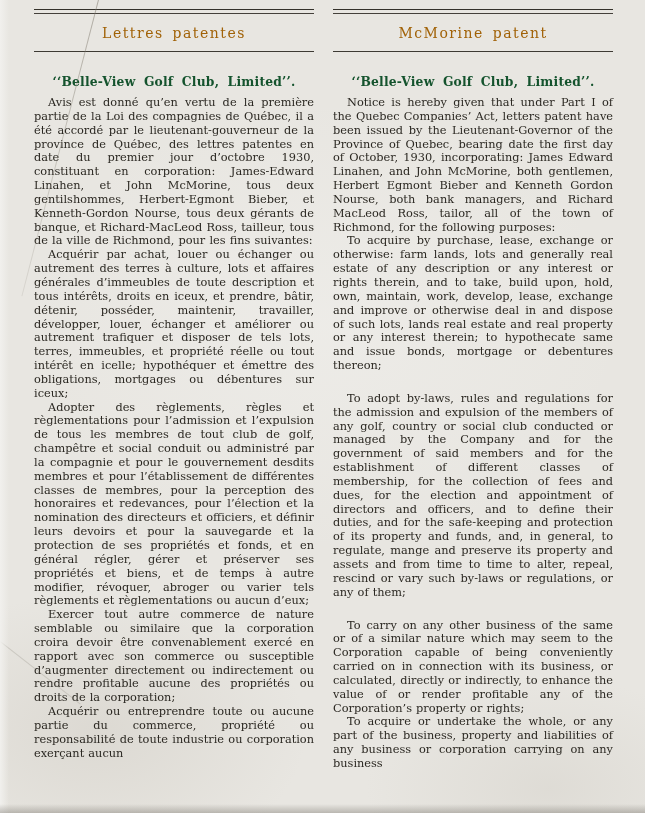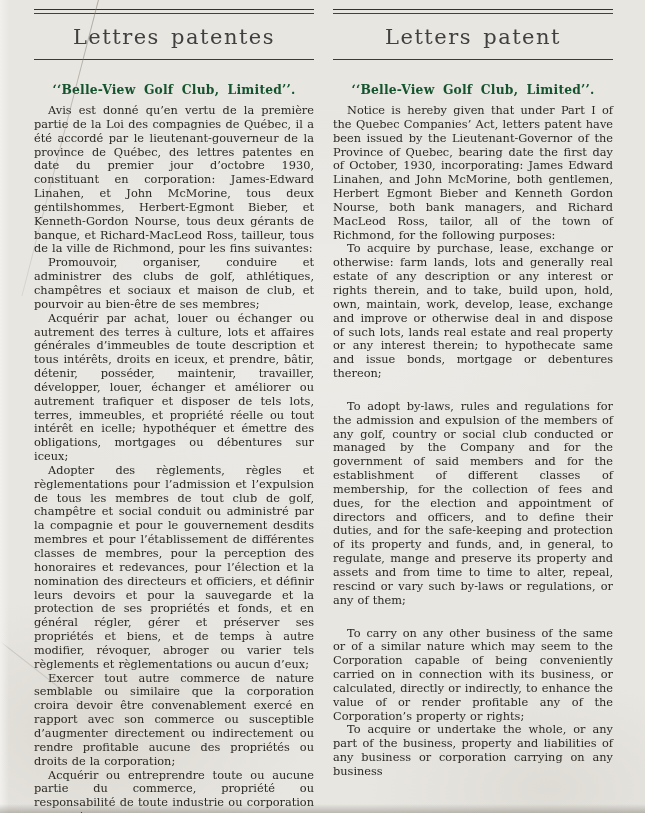--- a/index.html
+++ b/index.html
@@ -71,25 +71,25 @@
     min-width: 0;
   }
 
   .rule-double {
     height: 3px;
     border-top: 1.5px solid #35322b;
     border-bottom: 1px solid #44403a;
   }
   .col-header {
     text-align: center;
-    font-size: 21px;
+    font-size: 14px;
     letter-spacing: 1.5px;
     word-spacing: 3px;
     margin: 11px 0 10px 0;
-    color: #404040;
+    color: #a16207;
   }
   .rule-single {
     border-top: 1px solid #3d3a33;
     height: 0;
   }
 
   .doc-title {
     text-align: center;
     font-weight: bold;
     font-size: 12.3px;
@@ -122,31 +122,30 @@
 
   <div class="columns">
 
     <div class="column">
       <div class="rule-double"></div>
       <div class="col-header">Lettres patentes</div>
       <div class="rule-single"></div>
       <div class="doc-title">‘‘Belle-View Golf Club, Limited’’.</div>
       <div class="body-text">
         <p>Avis est donné qu’en vertu de la première partie de la Loi des compagnies de Québec, il a été accordé par le lieutenant-gouverneur de la province de Québec, des lettres patentes en date du premier jour d’octobre 1930, constituant en corporation: James-Edward Linahen, et John McMorine, tous deux gentilshommes, Herbert-Egmont Bieber, et Kenneth-Gordon Nourse, tous deux gérants de banque, et Richard-MacLeod Ross, tailleur, tous de la ville de Richmond, pour les fins suivantes:</p>
-        <p>Promouvoir, organiser, conduire et administrer des clubs de golf, athlétiques, champêtres et sociaux et maison de club, et pourvoir au bien-être de ses membres;</p>
         <p>Acquérir par achat, louer ou échanger ou autrement des terres à culture, lots et affaires générales d’immeubles de toute description et tous intérêts, droits en iceux, et prendre, bâtir, détenir, posséder, maintenir, travailler, développer, louer, échanger et améliorer ou autrement trafiquer et disposer de tels lots, terres, immeubles, et propriété réelle ou tout intérêt en icelle; hypothéquer et émettre des obligations, mortgages ou débentures sur iceux;</p>
         <p>Adopter des règlements, règles et règlementations pour l’admission et l’expulsion de tous les membres de tout club de golf, champêtre et social conduit ou administré par la compagnie et pour le gouvernement desdits membres et pour l’établissement de différentes classes de membres, pour la perception des honoraires et redevances, pour l’élection et la nomination des directeurs et officiers, et définir leurs devoirs et pour la sauvegarde et la protection de ses propriétés et fonds, et en général régler, gérer et préserver ses propriétés et biens, et de temps à autre modifier, révoquer, abroger ou varier tels règlements et règlementations ou aucun d’eux;</p>
         <p>Exercer tout autre commerce de nature semblable ou similaire que la corporation croira devoir être convenablement exercé en rapport avec son commerce ou susceptible d’augmenter directement ou indirectement ou rendre profitable aucune des propriétés ou droits de la corporation;</p>
         <p>Acquérir ou entreprendre toute ou aucune partie du commerce, propriété ou responsabilité de toute industrie ou corporation exerçant aucun</p>
       </div>
     </div>
 
     <div class="column">
       <div class="rule-double"></div>
-      <div class="col-header">Letters patent</div>
+      <div class="col-header">McMorine patent</div>
       <div class="rule-single"></div>
       <div class="doc-title">‘‘Belle-View Golf Club, Limited’’.</div>
       <div class="body-text">
         <p>Notice is hereby given that under Part I of the Quebec Companies’ Act, letters patent have been issued by the Lieutenant-Governor of the Province of Quebec, bearing date the first day of October, 1930, incorporating: James Edward Linahen, and John McMorine, both gentlemen, Herbert Egmont Bieber and Kenneth Gordon Nourse, both bank managers, and Richard MacLeod Ross, tailor, all of the town of Richmond, for the following purposes:</p>
         <p>To acquire by purchase, lease, exchange or otherwise: farm lands, lots and generally real estate of any description or any interest or rights therein, and to take, build upon, hold, own, maintain, work, develop, lease, exchange and improve or otherwise deal in and dispose of such lots, lands real estate and real property or any interest therein; to hypothecate same and issue bonds, mortgage or debentures thereon;</p>
         <p class="para-gap">To adopt by-laws, rules and regulations for the admission and expulsion of the members of any golf, country or social club conducted or managed by the Company and for the government of said members and for the establishment of different classes of membership, for the collection of fees and dues, for the election and appointment of directors and officers, and to define their duties, and for the safe-keeping and protection of its property and funds, and, in general, to regulate, mange and preserve its property and assets and from time to time to alter, repeal, rescind or vary such by-laws or regulations, or any of them;</p>
         <p class="para-gap">To carry on any other business of the same or of a similar nature which may seem to the Corporation capable of being conveniently carried on in connection with its business, or calculated, directly or indirectly, to enhance the value of or render profitable any of the Corporation’s property or rights;</p>
         <p>To acquire or undertake the whole, or any part of the business, property and liabilities of any business or corporation carrying on any business</p>
       </div>
     </div>

